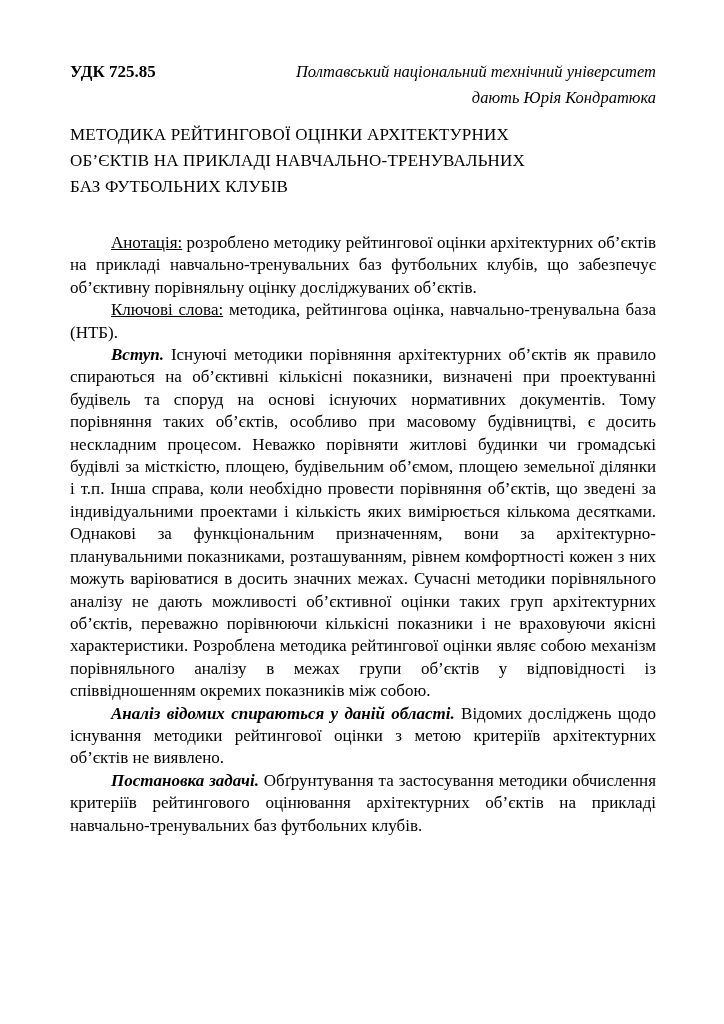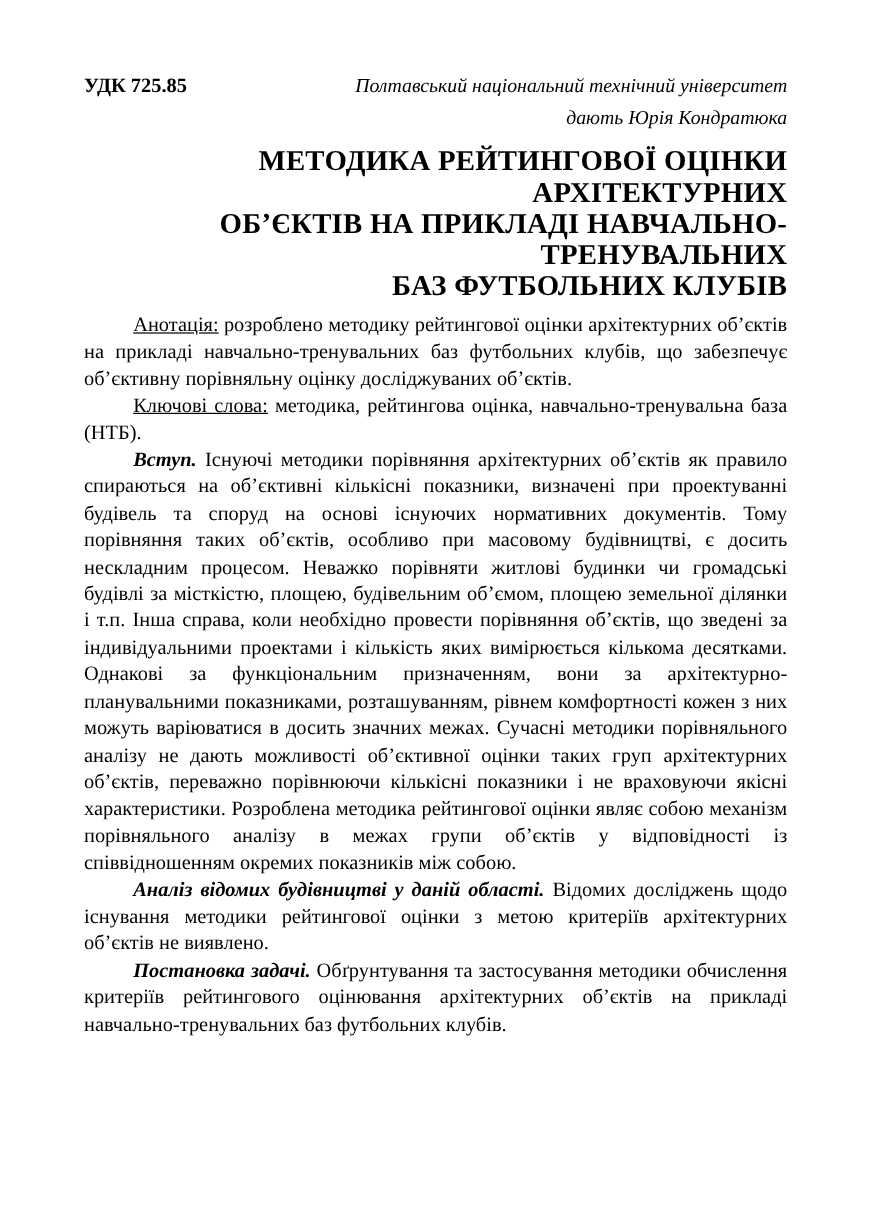--- a/index.html
+++ b/index.html
@@ -33,28 +33,28 @@
     text-align: right;
     font-style: italic;
     font-size: 16.5px;
     line-height: 25.5px;
   }
   .author-name {
     font-weight: bold;
   }
   .title {
     margin-top: 12px;
-    text-align: right;
-    font-weight: bold;
-    font-size: 24px;
+    text-align: left;
+    font-weight: normal;
+    font-size: 17px;
     line-height: 26px;
     letter-spacing: 0.2px;
   }
   .body-text {
-    margin-top: 8px;
+    margin-top: 32px;
     font-size: 17px;
     line-height: 22.4px;
     text-align: justify;
   }
   .para {
     margin: 0;
     text-indent: 41px;
   }
   .lead-underline {
     text-decoration: underline;
@@ -84,19 +84,19 @@
   </div>
 
   <div class="body-text">
 
     <p class="para"><span class="lead-underline">Анотація:</span><span> розроблено методику рейтингової оцінки архітектурних об’єктів на прикладі навчально-тренувальних баз футбольних клубів, що забезпечує об’єктивну порівняльну оцінку досліджуваних об’єктів.</span></p>
 
     <p class="para"><span class="lead-underline">Ключові слова:</span><span> методика, рейтингова оцінка, навчально-тренувальна база (НТБ).</span></p>
 
     <p class="para"><span class="lead-bold-italic">Вступ.</span><span> Існуючі методики порівняння архітектурних об’єктів як правило спираються на об’єктивні кількісні показники, визначені при проектуванні будівель та споруд на основі існуючих нормативних документів. Тому порівняння таких об’єктів, особливо при масовому будівництві, є досить нескладним процесом. Неважко порівняти житлові будинки чи громадські будівлі за місткістю, площею, будівельним об’ємом, площею земельної ділянки і т.п. Інша справа, коли необхідно провести порівняння об’єктів, що зведені за індивідуальними проектами і кількість яких вимірюється кількома десятками. Однакові за функціональним призначенням, вони за архітектурно-планувальними показниками, розташуванням, рівнем комфортності кожен з них можуть варіюватися в досить значних межах. Сучасні методики порівняльного аналізу не дають можливості об’єктивної оцінки таких груп архітектурних об’єктів, переважно порівнюючи кількісні показники і не враховуючи якісні характеристики. Розроблена методика рейтингової оцінки являє собою механізм порівняльного аналізу в межах групи об’єктів у відповідності із співвідношенням окремих показників між собою.</span></p>
 
-    <p class="para"><span class="lead-bold-italic">Аналіз відомих будівництві у даній області.</span><span> Відомих досліджень щодо існування методики рейтингової оцінки з метою критеріїв архітектурних об’єктів не виявлено.</span></p>
+    <p class="para"><span class="lead-bold-italic">Аналіз відомих спираються у даній області.</span><span> Відомих досліджень щодо існування методики рейтингової оцінки з метою критеріїв архітектурних об’єктів не виявлено.</span></p>
 
     <p class="para"><span class="lead-bold-italic">Постановка задачі.</span><span> Обґрунтування та застосування методики обчислення критеріїв рейтингового оцінювання архітектурних об’єктів на прикладі навчально-тренувальних баз футбольних клубів.</span></p>
 
   </div>
 
 </div>
 
 </body></html>

